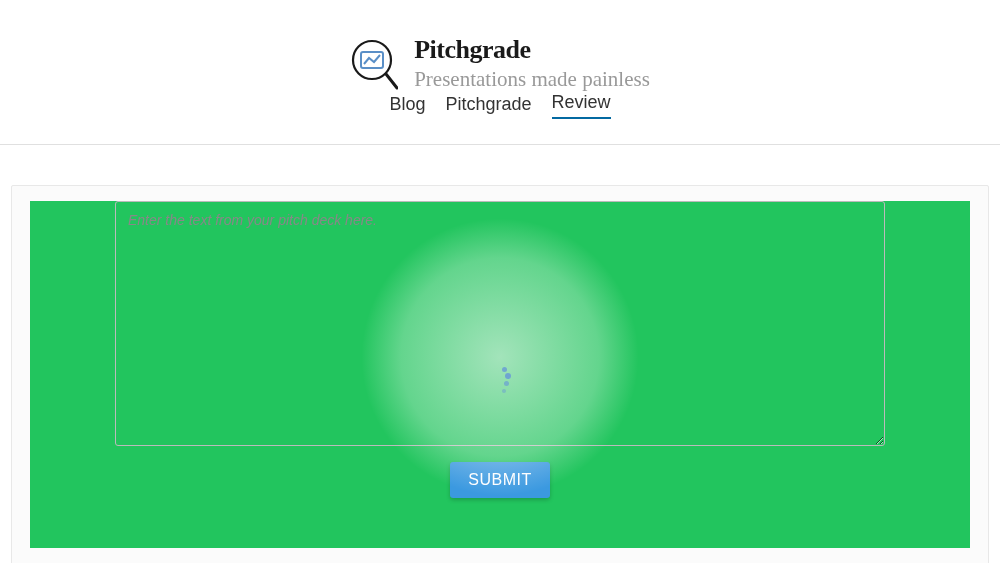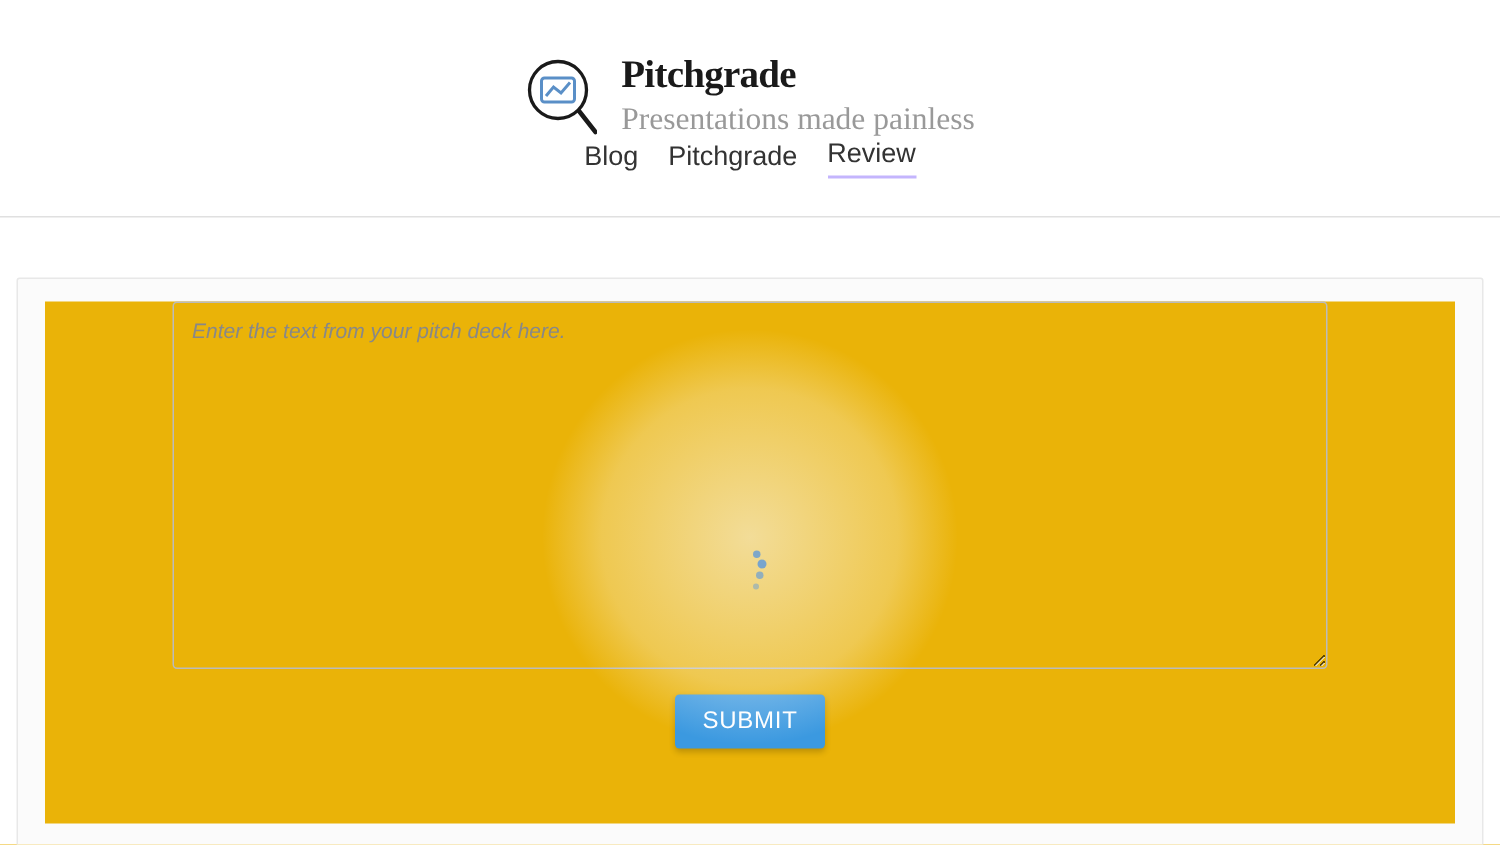--- a/index.html
+++ b/index.html
@@ -72,36 +72,36 @@
     
     .nav-link {
       font-size: 18px;
       color: #333;
       text-decoration: none;
       cursor: pointer;
       padding-bottom: 4px;
     }
     
     .nav-link.active {
-      border-bottom: 2px solid #c4b5fd;
+      border-bottom: 2px solid #0369a1;
     }
     
     .main-content {
       padding: 40px 11px 20px 11px;
     }
     
     .review-card {
       border: 1px solid #e8e8e8;
       background: #fbfbfb;
       border-radius: 2px;
       padding: 15px 18px 28px 18px;
     }
     
     .inner-panel {
-      background: #eab308;
+      background: #22c55e;
       padding: 0 85px 50px 85px;
       position: relative;
     }
     
     .textarea-input {
       width: 100%;
       height: 245px;
       border: 1px solid #bbb;
       border-radius: 3px;
       padding: 10px 12px;

